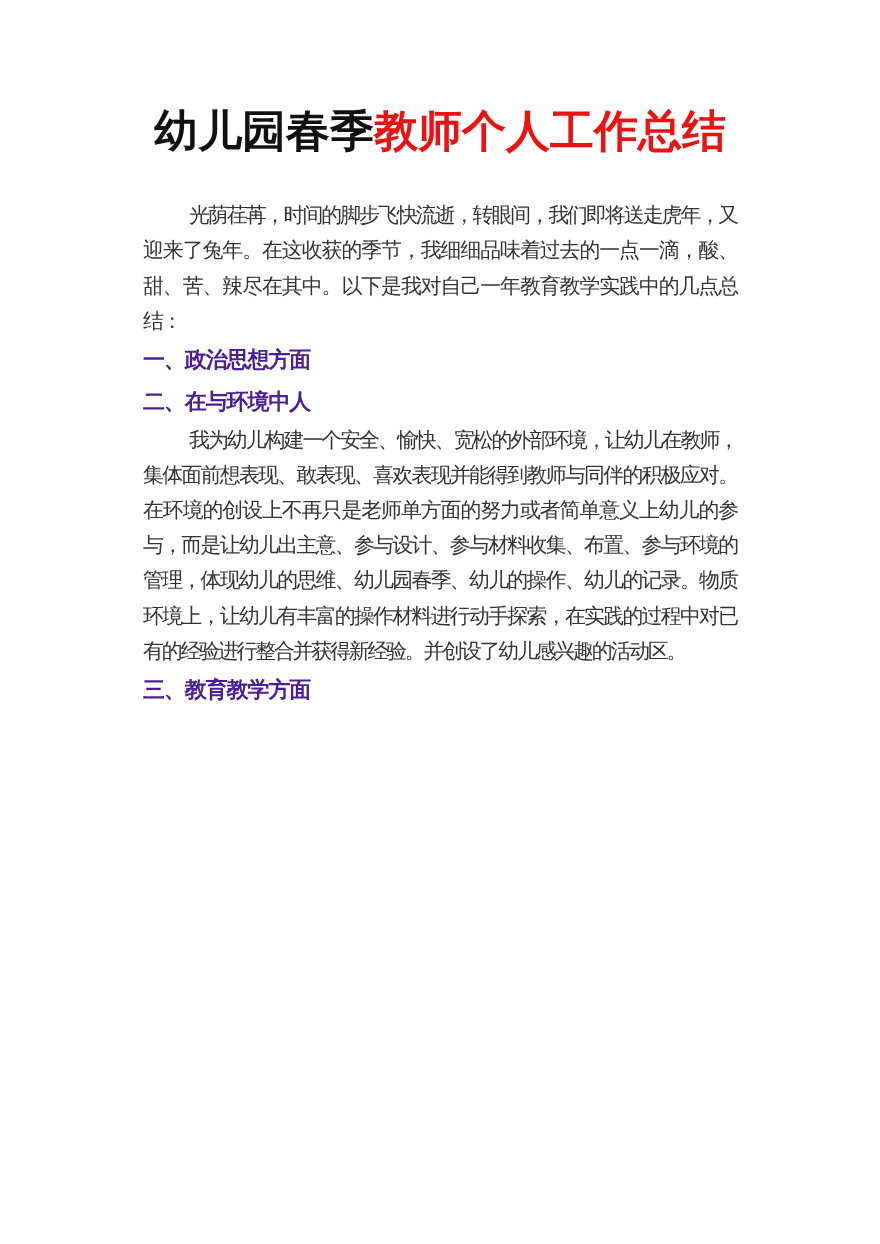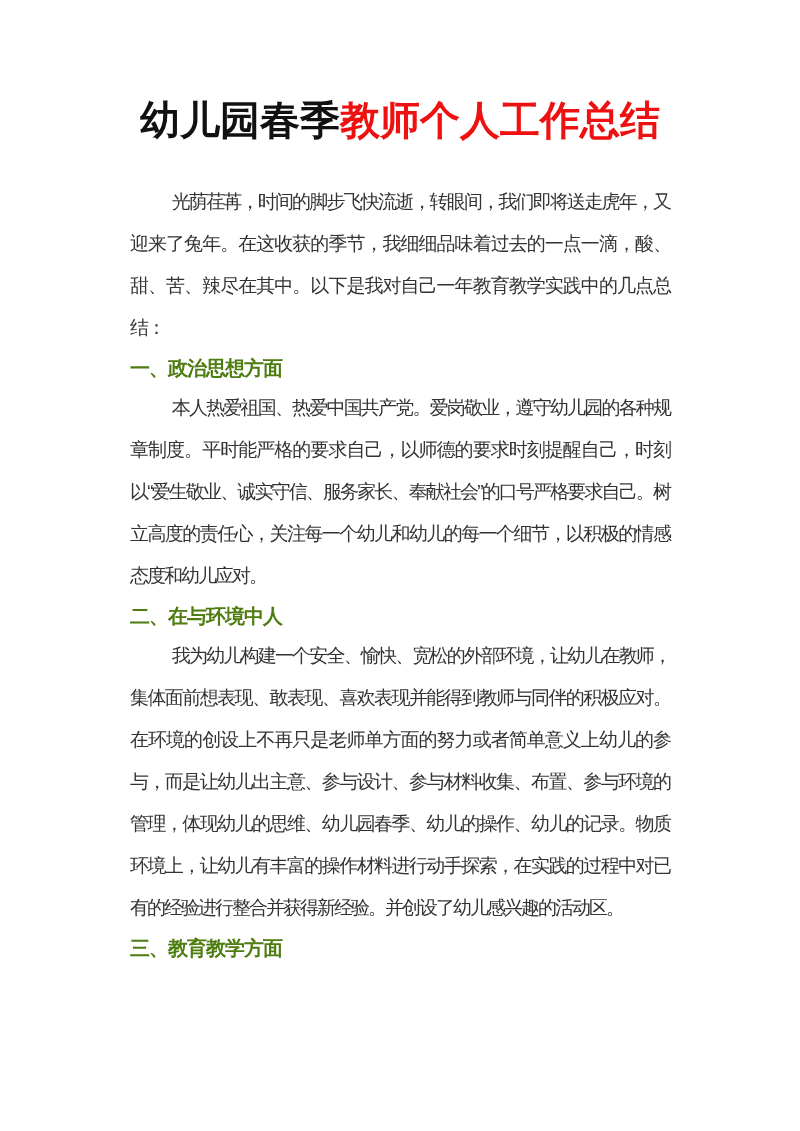--- a/index.html
+++ b/index.html
@@ -25,51 +25,50 @@
     font-size: 40px;
     font-weight: 700;
     line-height: 44px;
     letter-spacing: 0;
     color: #111111;
     white-space: nowrap;
   }
   .para {
     margin: 0;
     font-size: 19px;
-    line-height: 42px;
+    line-height: 32px;
     letter-spacing: -2px;
     text-align: justify;
     text-justify: inter-ideograph;
     text-indent: 2.2em;
     word-break: break-all;
   }
   .para.intro {
     margin-top: 39px;
   }
   .heading {
     margin: 0;
     font-size: 20px;
     font-weight: 700;
     line-height: 38px;
     letter-spacing: -1px;
-    color: #4d7c0f;
+    color: #4c1d95;
   }
 </style>
 </head>
 <body>
 
 <div class="page">
 
   <h1 class="doc-title"><span>幼儿园春季</span><span style="color: rgb(238, 17, 17);">教师个人工作总结</span></h1>
 
   <p class="para intro">光荫荏苒，时间的脚步飞快流逝，转眼间，我们即将送走虎年，又迎来了兔年。在这收获的季节，我细细品味着过去的一点一滴，酸、甜、苦、辣尽在其中。以下是我对自己一年教育教学实践中的几点总结：</p>
 
   <h2 class="heading">一、政治思想方面</h2>
 
-  <p class="para">本人热爱祖国、热爱中国共产党。爱岗敬业，遵守幼儿园的各种规章制度。平时能严格的要求自己，以师德的要求时刻提醒自己，时刻以“爱生敬业、诚实守信、服务家长、奉献社会”的口号严格要求自己。树立高度的责任心，关注每一个幼儿和幼儿的每一个细节，以积极的情感态度和幼儿应对。</p>
 
   <h2 class="heading">二、在与环境中人</h2>
 
   <p class="para">我为幼儿构建一个安全、愉快、宽松的外部环境，让幼儿在教师，集体面前想表现、敢表现、喜欢表现并能得到教师与同伴的积极应对。在环境的创设上不再只是老师单方面的努力或者简单意义上幼儿的参与，而是让幼儿出主意、参与设计、参与材料收集、布置、参与环境的管理，体现幼儿的思维、幼儿园春季、幼儿的操作、幼儿的记录。物质环境上，让幼儿有丰富的操作材料进行动手探索，在实践的过程中对已有的经验进行整合并获得新经验。并创设了幼儿感兴趣的活动区。</p>
 
   <h2 class="heading">三、教育教学方面</h2>
 
 
 </div>
 

